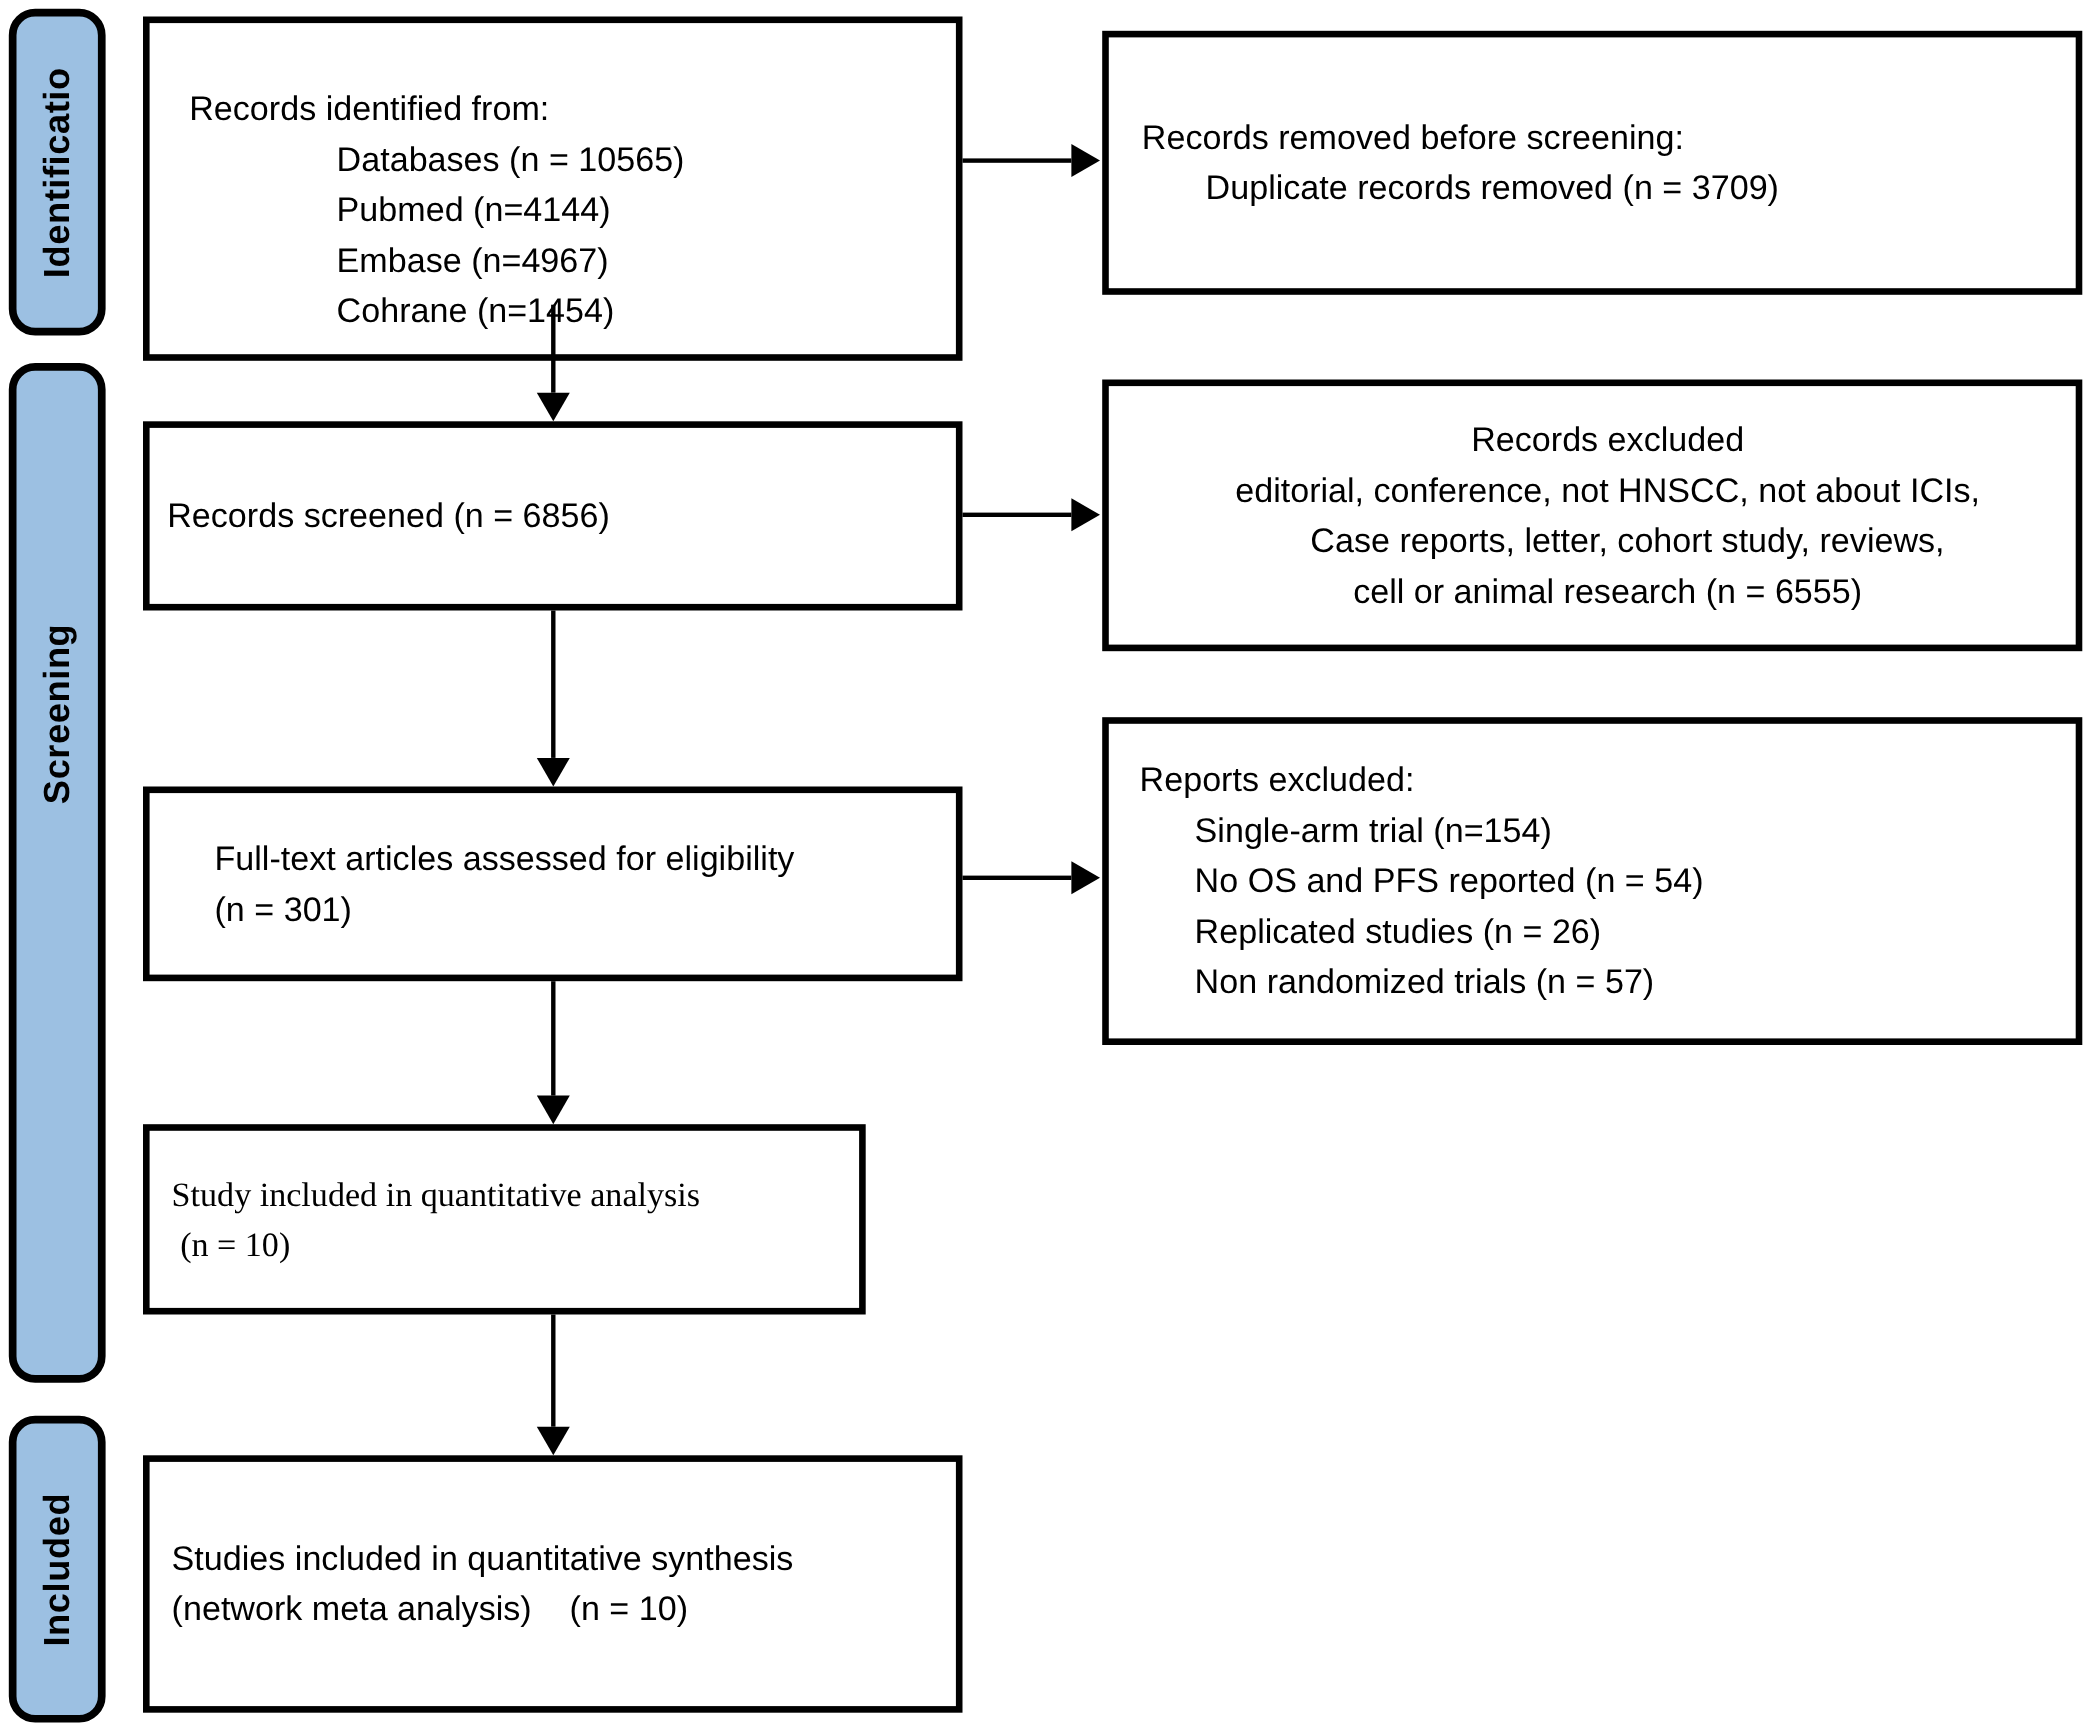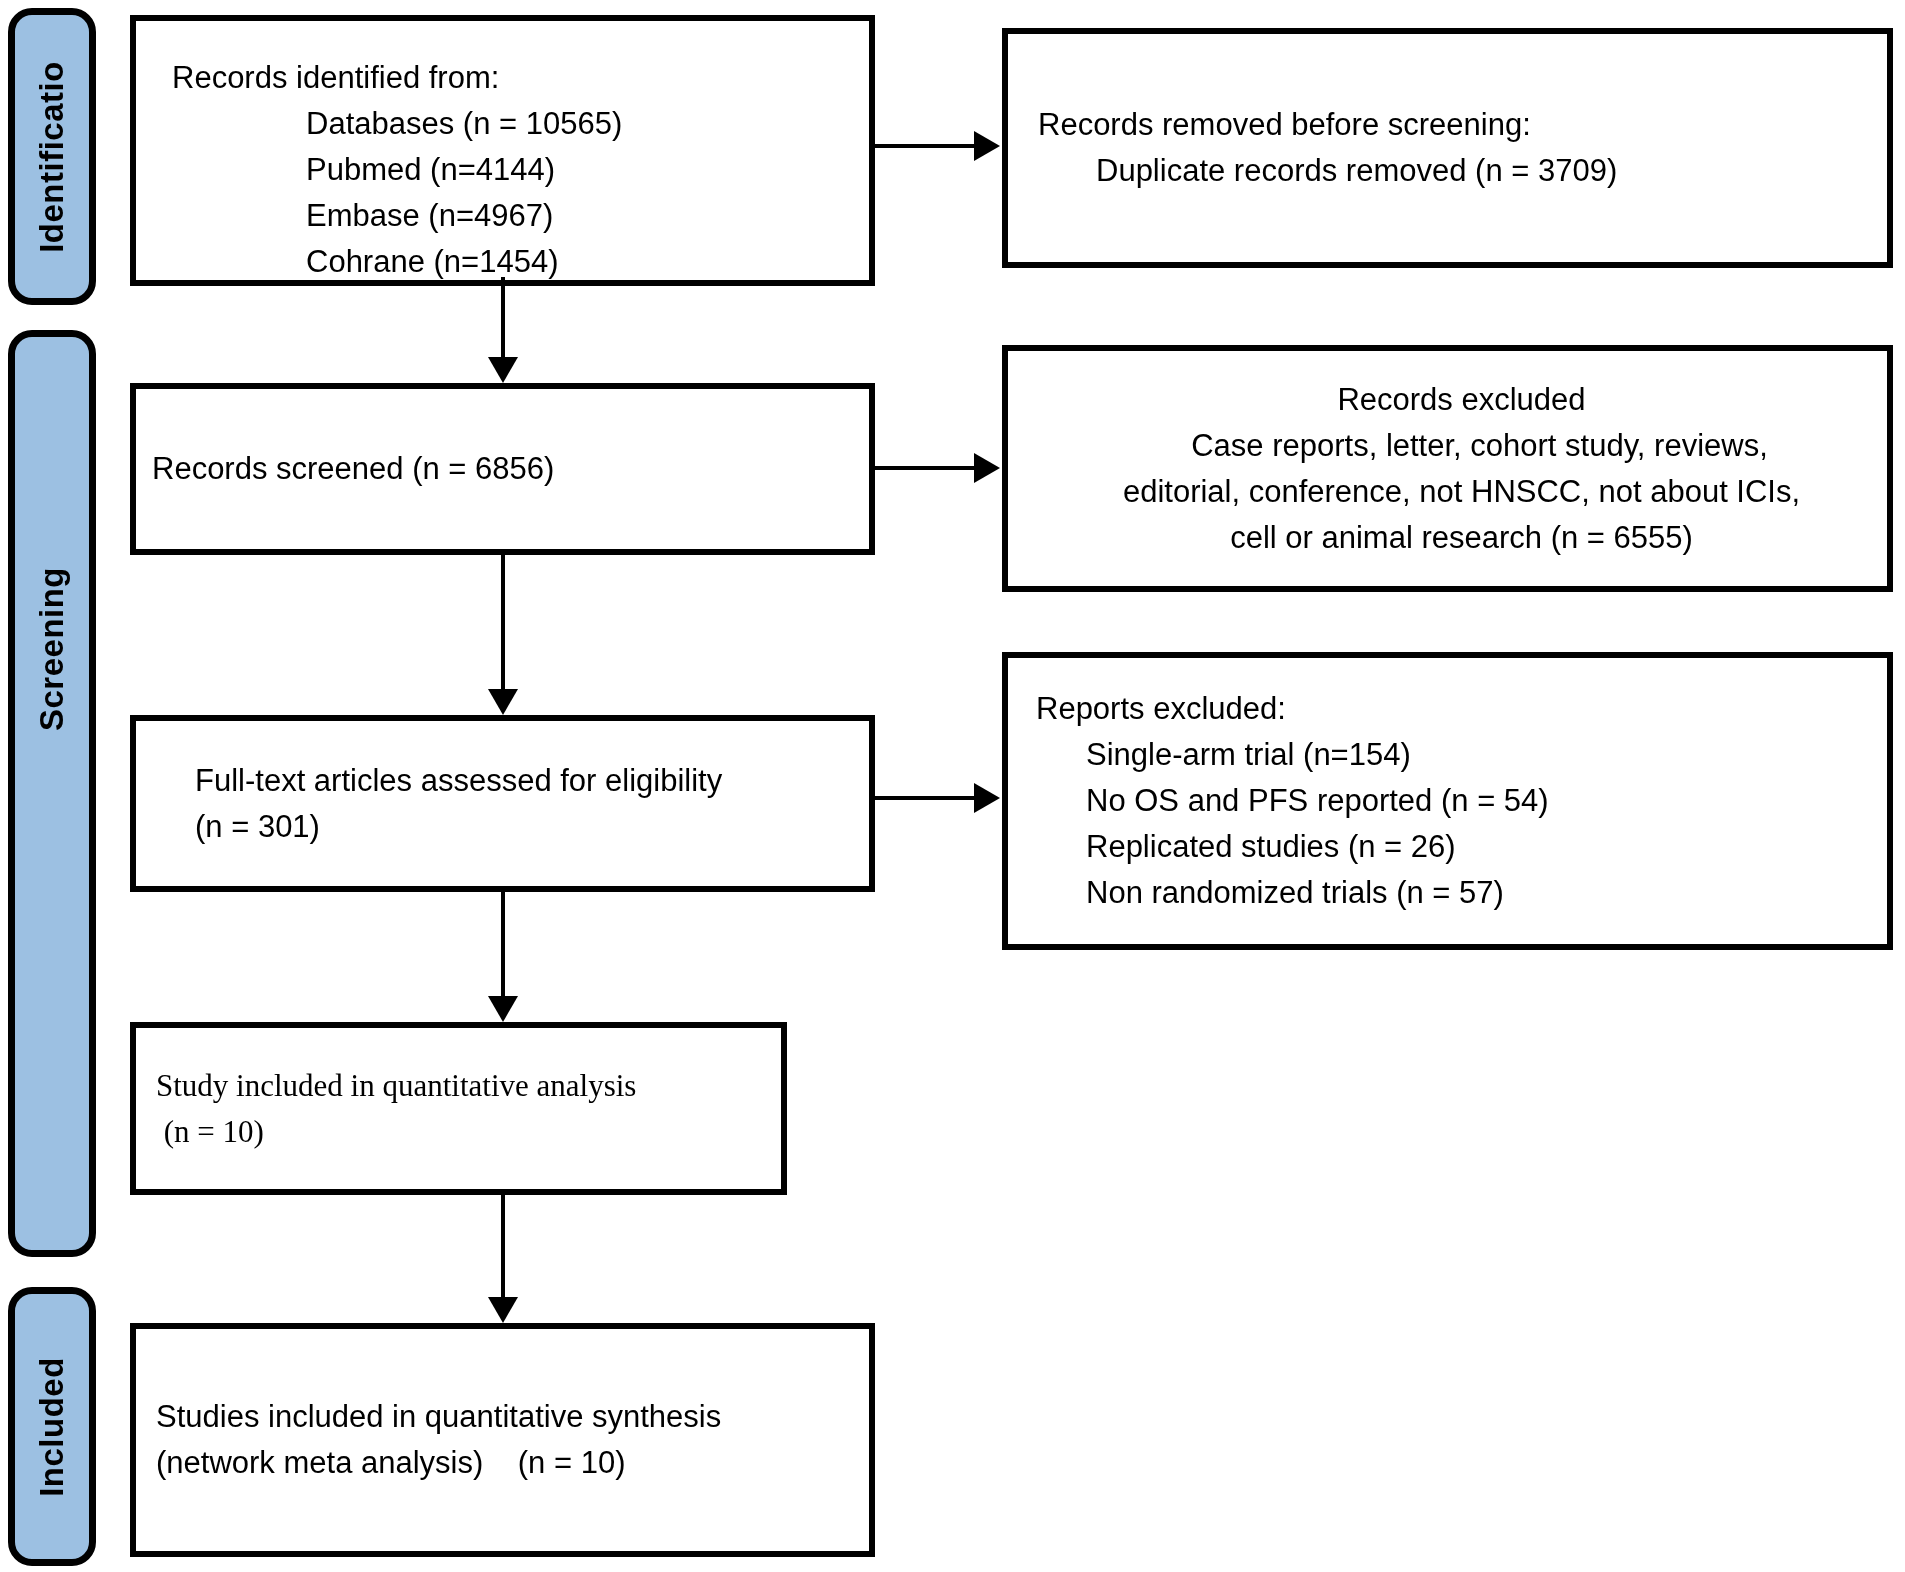--- a/index.html
+++ b/index.html
@@ -41,21 +41,21 @@
   
   .flow-box{
     position:absolute;
     background:var(--background);
     border:6px solid var(--border);
     box-sizing:border-box;
     display:flex;flex-direction:column;justify-content:center;
     font-size:31px;line-height:46px;
   }
   .line{white-space:pre;}
-  #box-records-identified{left:130px;top:15px;width:745px;height:271px;padding-top:39px;}
+  #box-records-identified{left:130px;top:15px;width:745px;height:313px;padding-top:39px;}
   #box-records-removed{left:1002px;top:28px;width:891px;height:240px;}
   #box-records-screened{left:130px;top:383px;width:745px;height:172px;}
   #box-records-excluded{left:1002px;top:345px;width:891px;height:247px;text-align:center;}
   #box-fulltext-assessed{left:130px;top:715px;width:745px;height:177px;padding-left:39px;}
   #box-reports-excluded{left:1002px;top:652px;width:891px;height:298px;}
   #box-quantitative-analysis{left:130px;top:1022px;width:657px;height:173px;font-family:Liberation Serif, serif;}
   #box-quantitative-synthesis{left:130px;top:1323px;width:745px;height:234px;}
 
   
   .arrow-v{
@@ -113,22 +113,22 @@
     <div class="line" style="padding-left:30px">Records removed before screening:</div>
     <div class="line" style="padding-left:88px">Duplicate records removed (n = 3709)</div>
   </div>
 
   <div class="flow-box" id="box-records-screened">
     <div class="line" style="padding-left:16px">Records screened (n = 6856)</div>
   </div>
 
   <div class="flow-box" id="box-records-excluded">
     <div class="line" style="padding-left:28px">Records excluded</div>
+    <div class="line" style="padding-left:28px">editorial, conference, not HNSCC, not about ICIs,</div>
     <div class="line" style="padding-left:64px">Case reports, letter, cohort study, reviews,</div>
-    <div class="line" style="padding-left:28px">editorial, conference, not HNSCC, not about ICIs,</div>
     <div class="line" style="padding-left:28px">cell or animal research (n = 6555)</div>
   </div>
 
   <div class="flow-box" id="box-fulltext-assessed">
     <div class="line" style="padding-left:20px">Full-text articles assessed for eligibility</div>
     <div class="line" style="padding-left:20px">(n = 301)</div>
   </div>
 
   <div class="flow-box" id="box-reports-excluded">
     <div class="line" style="padding-left:28px">Reports excluded:</div>

